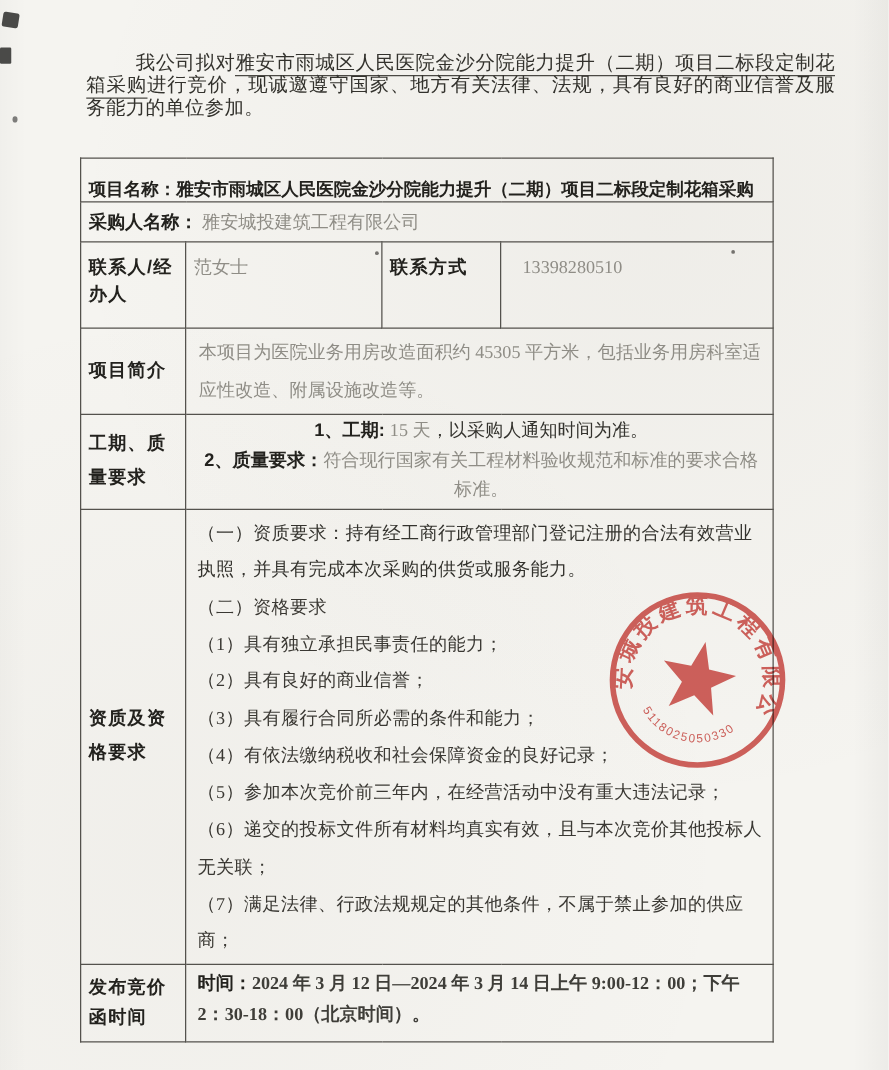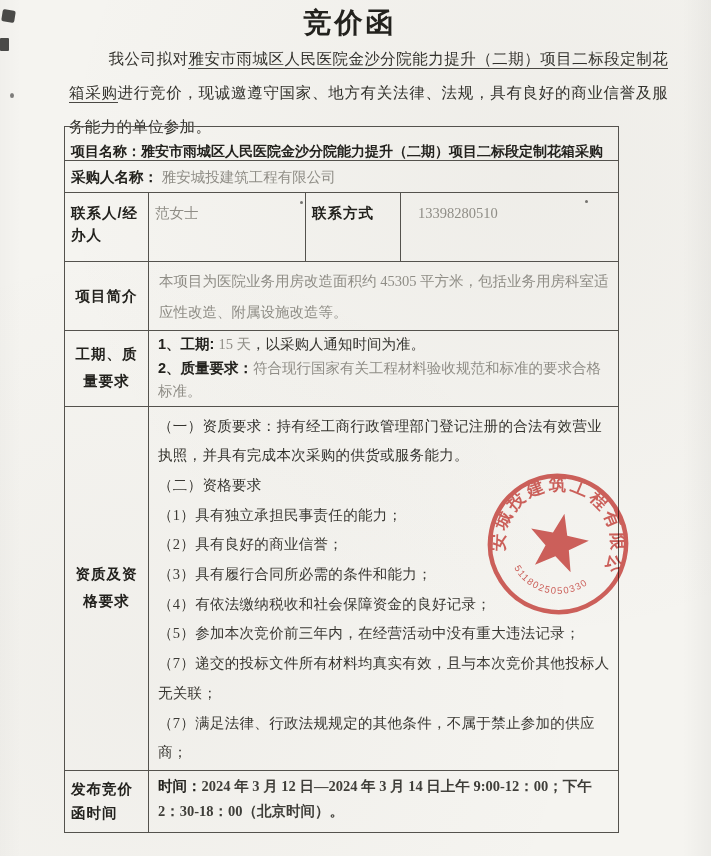--- a/index.html
+++ b/index.html
@@ -28,56 +28,56 @@
   .speck2 { left:585px; top:200px; }
 
   .title {
     position:absolute; top:4px; left:0; width:700px;
     margin:0; text-align:center;
     font-size:28px; font-weight:bold; letter-spacing:3px;
     color:#23221e;
   }
   .intro {
     position:absolute; top:42px; left:69px; width:599px;
-    margin:0; font-size:15.5px; line-height:34px;
+    margin:0; font-size:15.5px; line-height:18px;
     text-align:justify; text-indent:2.55em; color:#33322d;
     letter-spacing:0.3px;
   }
   .intro .u { border-bottom:1px solid #4a4843; padding-bottom:1px; }
 
   table.doc {
     position:absolute; left:64px; top:126px;
     width:554px; border-collapse:collapse; table-layout:fixed;
     background:transparent;
   }
   table.doc td {
     border:1px solid #54524d;
     padding:2px 6px;
     font-size:14.5px;
     vertical-align:middle;
     overflow:hidden;
   }
   td.lblcell {
     font-family:"Liberation Sans","DejaVu Sans",sans-serif;
     font-weight:bold; color:#23221e;
-    text-align:center; line-height:27px; letter-spacing:1px;
+    line-height:27px; letter-spacing:1px;
     padding:2px 3px;
   }
   td.lbl-left   { text-align:left; padding-left:6px; }
   td.lbl-top    { vertical-align:top; padding-top:6px; }
   .b   { font-family:"Liberation Sans","DejaVu Sans",sans-serif; font-weight:bold; color:#23221e; }
   .gray{ color:#8f8d86; }
   .dark{ color:#34332e; }
 
   .cell-inline { white-space:nowrap; }
   tr.r1 td { padding-top:16px; padding-bottom:0; line-height:16px; font-size:14px; }
   tr.r2 td { line-height:22px; }
   tr.r3 td { vertical-align:top; padding-top:9px; line-height:22px; }
   tr.r4 td.content, tr.r5 td.content { line-height:31px; padding-top:4px; padding-left:10px; color:#8f8d86;margin-left:35px; }
-  tr.r6 td.content { line-height:23.5px; padding-left:9px; }
+  tr.r6 td.content { line-height:23.5px; padding-left:9px;text-align:center; }
   tr.r7 td.content { vertical-align:top; padding-top:5px; padding-left:9px;margin-left:48px; }
   .qitem { margin:0; line-height:29.7px; color:#3a3833; letter-spacing:0.3px; }
   .qitem-first { color:#34332e; }
   tr.r8 td.content { vertical-align:top; padding-top:3px; line-height:25px; padding-left:9px; }
   tr.r8 .timeval { font-weight:600; color:#3f3e39; }
 
   .stamp {
     position:absolute; left:483px; top:469px;
     width:150px; height:150px;
     transform:rotate(12deg);
@@ -90,21 +90,20 @@
 <body>
 
 <div class="page">
 
   <div class="artifact art1"></div>
   <div class="artifact art2"></div>
   <div class="artifact art3"></div>
   <div class="speck speck1"></div>
   <div class="speck speck2"></div>
 
-  <h1 class="title">竞价函</h1>
 
   <p class="intro"><span>我公司拟对</span><span class="u">雅安市雨城区人民医院金沙分院能力提升（二期）项目二标段定制花箱采购</span><span>进行竞价，现诚邀遵守国家、地方有关法律、法规，具有良好的商业信誉及服务能力的单位参加。</span></p>
 
   <table class="doc">
     <colgroup>
       <col style="width:84px">
         <col style="width:157px">
         <col style="width:95px">
         <col style="width:218px">
     </colgroup>
@@ -139,21 +138,21 @@
       <tr class="r7">
         <td class="lblcell" style="height:301px">资质及资格要求</td>
         <td colspan="3" class="content">
           <p class="qitem qitem-first">（一）资质要求：持有经工商行政管理部门登记注册的合法有效营业执照，并具有完成本次采购的供货或服务能力。</p>
           <p class="qitem">（二）资格要求</p>
           <p class="qitem">（1）具有独立承担民事责任的能力；</p>
           <p class="qitem">（2）具有良好的商业信誉；</p>
           <p class="qitem">（3）具有履行合同所必需的条件和能力；</p>
           <p class="qitem">（4）有依法缴纳税收和社会保障资金的良好记录；</p>
           <p class="qitem">（5）参加本次竞价前三年内，在经营活动中没有重大违法记录；</p>
-          <p class="qitem">（7）递交的投标文件所有材料均真实有效，且与本次竞价其他投标人无关联；</p>
+          <p class="qitem">（6）递交的投标文件所有材料均真实有效，且与本次竞价其他投标人无关联；</p>
           <p class="qitem">（7）满足法律、行政法规规定的其他条件，不属于禁止参加的供应商；</p>
         </td>
       </tr>
       <tr class="r8">
         <td class="lblcell lbl-left lbl-top" style="height:57px; line-height:24px;">发布竞价函时间</td>
         <td colspan="3" class="content">
           <span class="b">时间：</span><span class="timeval">2024 年 3 月 12 日—2024 年 3 月 14 日上午 9:00-12：00；下午 2：30-18：00（北京时间）。</span>
         </td>
       </tr>
 

